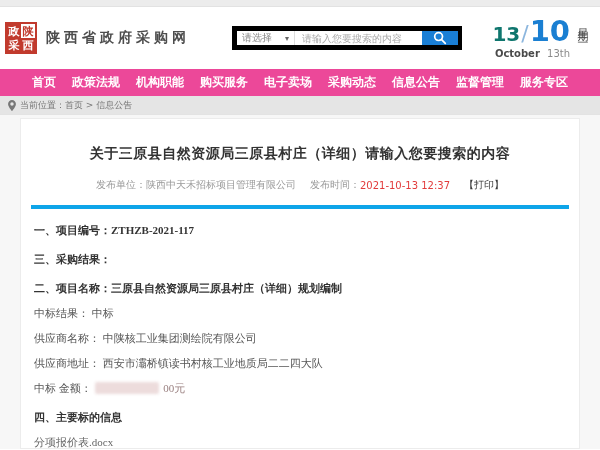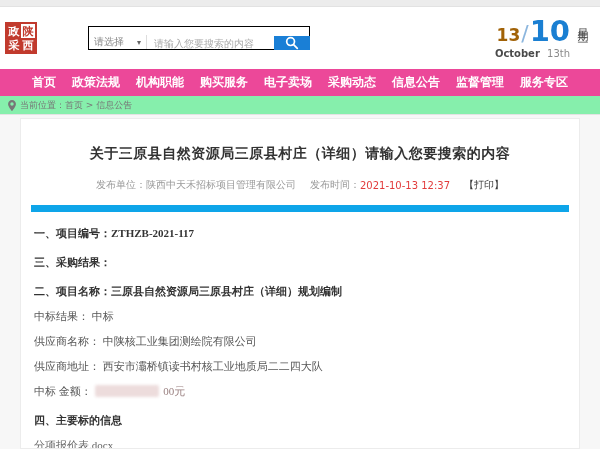--- a/index.html
+++ b/index.html
@@ -12,61 +12,61 @@
   .header { height:62px; display:flex; align-items:center; padding:0 12px 0 5px; background:#fff; }
   .logo { width:32px; height:32px; border:2px solid #c13a2d; display:grid;
           grid-template-columns:1fr 1fr; grid-template-rows:1fr 1fr; flex:0 0 auto; background:#c13a2d; }
   .logo-cell { display:flex; align-items:center; justify-content:center; font-size:11px; font-weight:bold; line-height:1; }
   .logo-cell.red   { background:#c13a2d; color:#fff; }
   .logo-cell.white { background:#fff;    color:#c13a2d; }
   .brand { margin-left:9px; }
   .site-title { font-size:14px; font-weight:bold; color:#4d4d4d; letter-spacing:4px; white-space:nowrap; }
   .site-subtitle { font-size:11px; font-weight:bold; color:#585858; margin-top:3px; letter-spacing:0.5px; white-space:nowrap; }
 
-  .search-group { margin-left:42px; display:flex; align-items:flex-end; height:24px; border:1px solid #000000; background:#fff; }
+  .search-group { margin-left:42px; display:flex; align-items:center; height:24px; border:5px solid #000000; background:#fff; }
   .search-select { width:58px; display:flex; align-items:center; justify-content:space-between;
                    padding:0 5px; font-size:10px; color:#888; border-right:1px solid #ddd; cursor:pointer; }
   .chevron { font-size:8px; color:#666; }
   .search-input { width:128px; border:none; outline:none; padding:0 7px; font-size:10px; color:#555;
                   font-family:"DejaVu Sans","Liberation Sans",sans-serif; }
   .search-input::placeholder { color:#aaa; }
   .search-btn { width:36px; background:#1a7fd6; border:none; display:flex; align-items:center;
                 justify-content:center; cursor:pointer; margin:-1px; }
 
   .date-group { margin-left:auto; display:flex; align-items:flex-start; gap:7px; }
   .date-col { text-align:right; }
   .date-nums { display:flex; align-items:baseline; justify-content:flex-end; }
-  .date-day { font-size:17px; font-weight:bold; color:#a16207; }
+  .date-day { font-size:20px; font-weight:bold; color:#0f766e; }
   .date-sep { font-size:22px; color:#8cb6de; margin:0 1px; font-weight:400; }
   .date-month { font-size:29px; font-weight:bold; color:#1a7fd2; line-height:0.95; }
   .date-en { font-size:10px; margin-top:2px; white-space:nowrap; }
   .date-en .m { color:#4a4a4a; font-weight:bold; }
   .date-en .d { color:#8a8a8a; margin-left:4px; }
   .weekday { writing-mode:vertical-rl; text-orientation:upright; font-size:11px; color:#4a4a4a;
              letter-spacing:3px; line-height:1; padding-top:1px; }
 
   
   .nav { height:27px; background:#ec4899; display:flex; align-items:center;
          justify-content:space-around; padding:0 24px; }
   .nav-item { color:#fff; font-size:12px; font-weight:bold; cursor:pointer; white-space:nowrap; }
 
   
-  .breadcrumb { height:19px; background:#86efac; border-bottom:1px solid #e3e3e3;
+  .breadcrumb { height:19px; background:#e5e5e5; border-bottom:1px solid #e3e3e3;
                 display:flex; align-items:center; padding:0 8px; font-size:9px; color:#777; }
   .pin { margin-right:4px; display:flex; align-items:center; }
   .crumb-path { cursor:pointer; }
 
   
   .main { background:#f7f7f7; height:334px; padding:3px 20px 0; }
   .card { background:#fff; border:1px solid #ececec; height:331px; overflow:hidden; padding:0 10px; }
 
   .page-title { text-align:center; font-size:14px; font-weight:bold; color:#333;
                 padding-top:26px; letter-spacing:0.5px; }
   .meta { text-align:center; font-size:10px; color:#999; margin-top:15px; padding-bottom:13px;
-          border-bottom:7px solid #0ea5e9; }
+          border-bottom:4px solid #0ea5e9; }
   .meta span { vertical-align:middle; }
   .meta .gap { display:inline-block; width:14px; }
   .meta .time { color:#e23b3b; }
   .meta .print { color:#3a3a3a; cursor:pointer; margin-left:14px; }
 
   .body { padding:0 3px; font-size:11px;font-family:Liberation Serif, serif; }
   .sec  { font-weight:bold; color:#333; margin-top:14px; }
   .line { margin-top:10px; color:#555; }
   .redacted { display:inline-block; width:64px; height:12px; background:#eddcdc;
               border-radius:2px; filter:blur(1.5px); vertical-align:-2px; margin-right:2px; }
@@ -79,20 +79,21 @@
 <div class="top-strip"></div>
 
 <div class="header">
   <div class="logo">
     <div class="logo-cell red">政</div>
     <div class="logo-cell white">陕</div>
     <div class="logo-cell red">采</div>
     <div class="logo-cell red">西</div>
   </div>
   <div class="brand">
+    <div class="site-title">陕西省政府采购网</div>
   </div>
 
   <div class="search-group">
     <div class="search-select">
       <span>请选择</span>
       <span class="chevron">▾</span>
     </div>
     <input class="search-input" placeholder="请输入您要搜索的内容" style="">
     <button class="search-btn">
       <span style="display:flex;">

